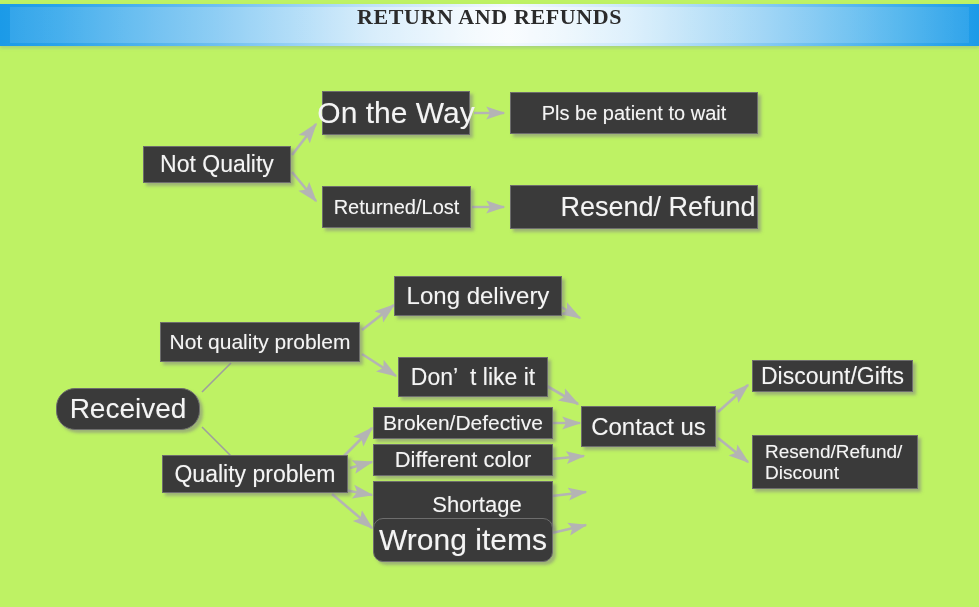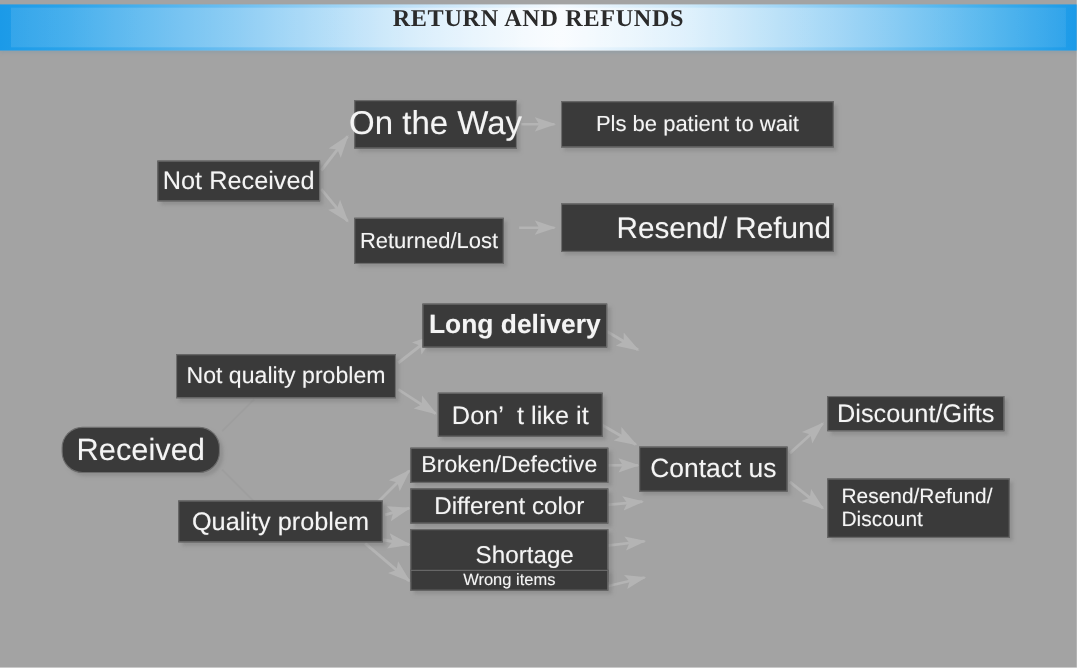--- a/index.html
+++ b/index.html
@@ -7,21 +7,21 @@
     padding: 0;
     background: #ffffff;
   }
   body {
     font-family: "Liberation Sans", sans-serif;
   }
   #page {
     position: relative;
     width: 979px;
     height: 607px;
-    background: #a3a3a3;
+    background: #bef264;
     overflow: hidden;
   }
 
   
   #header-bar {
     position: absolute;
     left: 0;
     top: 4px;
     width: 979px;
     height: 42px;
@@ -191,47 +191,47 @@
 
     <g>
       <line x1="718" y1="412" x2="748" y2="385" stroke="#b4b4b4" stroke-width="2.6" marker-end="url(#ah)"></line>
     </g>
 
     <g>
       <line x1="718" y1="438" x2="748" y2="462" stroke="#b4b4b4" stroke-width="2.6" marker-end="url(#ah)"></line>
     </g>
   </svg>
 
-  <div class="node" style="left:143px; top:146px; width:148px; height:37px; font-size:23px;">Not Received</div>
+  <div class="node" style="left:143px; top:146px; width:148px; height:37px; font-size:23px;">Not Quality</div>
 
   <div class="node" style="left:322px; top:91px; width:148px; height:44px; font-size:30px;">On the Way</div>
 
   <div class="node" style="left:510px; top:92px; width:248px; height:42px; font-size:20px;">Pls be patient to wait</div>
 
-  <div class="node" style="left:322px; top:186px; width:136px; height:42px; font-size:20px;margin-top:12px;">Returned/Lost</div>
+  <div class="node" style="left:322px; top:186px; width:149px; height:42px; font-size:20px;">Returned/Lost</div>
 
   <div class="node" style="left:510px; top:185px; width:248px; height:44px; font-size:27px;padding-left:48px;">Resend/ Refund</div>
 
   <div class="node" style="left:56px; top:388px; width:144px; height:42px; font-size:28px;border-radius:19px;">Received</div>
 
   <div class="node" style="left:160px; top:322px; width:200px; height:40px; font-size:21px;">Not quality problem</div>
 
   <div class="node" style="left:162px; top:455px; width:186px; height:38px; font-size:23px;">Quality problem</div>
 
-  <div class="node" style="left:384px; top:276px; width:168px; height:40px; font-size:24px;font-weight:bold;">Long delivery</div>
+  <div class="node" style="left:394px; top:276px; width:168px; height:40px; font-size:24px;">Long delivery</div>
 
   <div class="node" style="left:398px; top:357px; width:150px; height:40px; font-size:23px;">Don’  t like it</div>
 
   <div class="node" style="left:373px; top:407px; width:180px; height:32px; font-size:21px;">Broken/Defective</div>
 
   <div class="node" style="left:373px; top:444px; width:180px; height:32px; font-size:22px;">Different color</div>
 
   <div class="node" style="left:373px; top:481px; width:180px; height:48px; font-size:22px;padding-left:28px;">Shortage</div>
 
-  <div class="node" style="left:373px; top:518px; width:180px; height:19px; font-size:15px;">Wrong items</div>
+  <div class="node" style="left:373px; top:518px; width:180px; height:44px; font-size:30px;border-radius:10px;">Wrong items</div>
 
   <div class="node" style="left:581px; top:406px; width:135px; height:41px; font-size:24px;">Contact us</div>
 
   <div class="node" style="left:752px; top:360px; width:161px; height:32px; font-size:23px;">Discount/Gifts</div>
 
   <div class="node left-align" style="left:752px; top:435px; width:166px; height:54px; font-size:19px;">Resend/Refund/
 Discount</div>
 
 </div>
 

